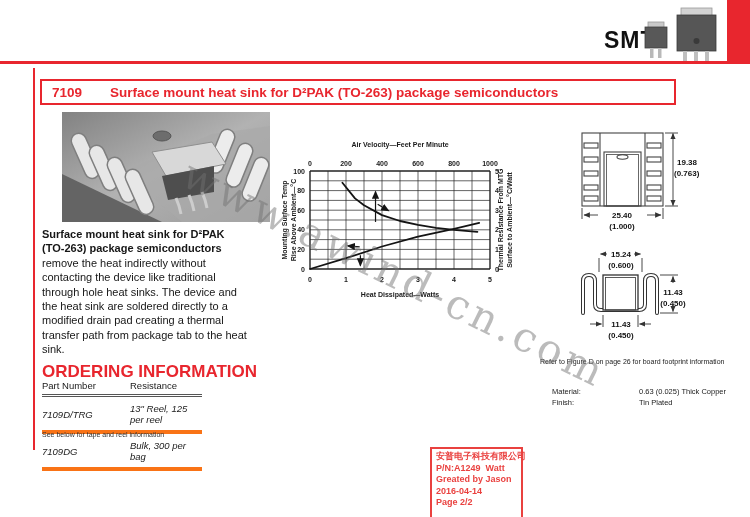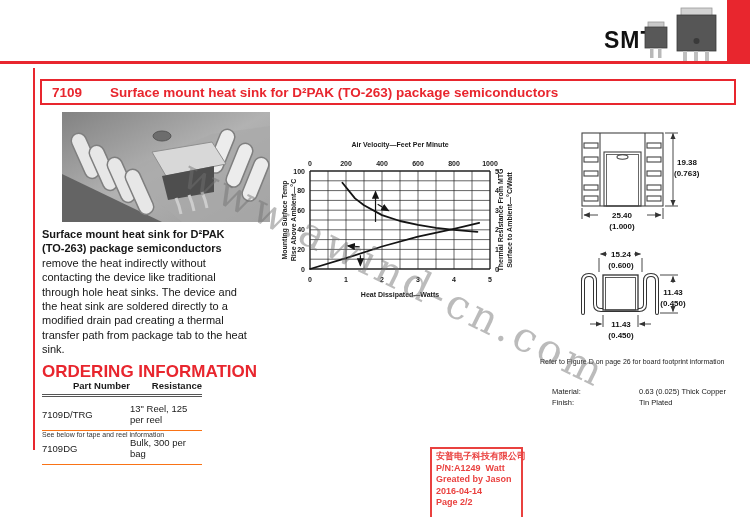--- a/index.html
+++ b/index.html
@@ -8,34 +8,34 @@
           font-family:"Liberation Sans", sans-serif; overflow:hidden; color:#1a1a1a; }
 
   
   .brand { position:absolute; left:604px; top:27px; font-size:23px; font-weight:bold; color:#111; letter-spacing:1px; }
   .pkg-icons { position:absolute; left:640px; top:5px; }
   .red-corner { position:absolute; left:727px; top:0; width:23px; height:61px; background:#e8262e; }
   .top-rule { position:absolute; left:0; top:61px; width:750px; height:3px; background:#e8262e; }
   .left-rule { position:absolute; left:33px; top:68px; width:2px; height:382px; background:#e8262e; }
 
   
-  .header-box { position:absolute; left:40px; top:79px; width:696px; height:26px;
+  .header-box { position:absolute; left:40px; top:79px; width:636px; height:26px;
                 border:2px solid #e8262e; display:flex; align-items:center; }
   .header-box .hnum { color:#e8262e; font-weight:bold; font-size:13.5px; margin-left:10px; }
   .header-box .htitle { color:#e8262e; font-weight:bold; font-size:13.5px; margin-left:28px; }
 
   .photo { position:absolute; left:62px; top:112px; }
 
   .desc { position:absolute; left:42px; top:227px; width:206px; font-size:11px; line-height:14.4px; color:#161616; }
   .desc b { font-size:11px; }
 
   .ordering-head { position:absolute; left:42px; top:362px; color:#e8262e; font-weight:bold; font-size:17px; }
   .ord-table { position:absolute; left:42px; top:378px; width:160px; border-collapse:collapse; font-size:9.5px; }
-  .ord-table th { text-align:right; font-weight:bold; padding:2px 0 3px 0; border-bottom:3px double #555; }
-  .ord-table td { padding:6px 0 5px 0; border-bottom:1px solid #f97316; }
+  .ord-table th { text-align:left; font-weight:normal; padding:2px 0 3px 0; border-bottom:3px double #555; }
+  .ord-table td { padding:6px 0 5px 0; border-bottom:4px solid #f97316;font-style:italic; }
   .ord-note { position:absolute; left:42px; top:431px; font-size:7px; color:#333; }
 
   .chart-wrap { position:absolute; left:273px; top:130px; }
   .tick { font:700 7px "Liberation Sans", sans-serif; fill:#1a1a1a; }
   .ax-title { font:700 7px "Liberation Sans", sans-serif; fill:#1a1a1a; }
   .dim { font:700 8px "Liberation Sans", sans-serif; fill:#111; }
 
   .drawings { position:absolute; left:560px; top:115px; }
   .footprint-note { position:absolute; left:540px; top:358px; font-size:7px; color:#222; }
   .specs { position:absolute; left:552px; top:386px; font-size:7.5px; line-height:11px; color:#222; }

